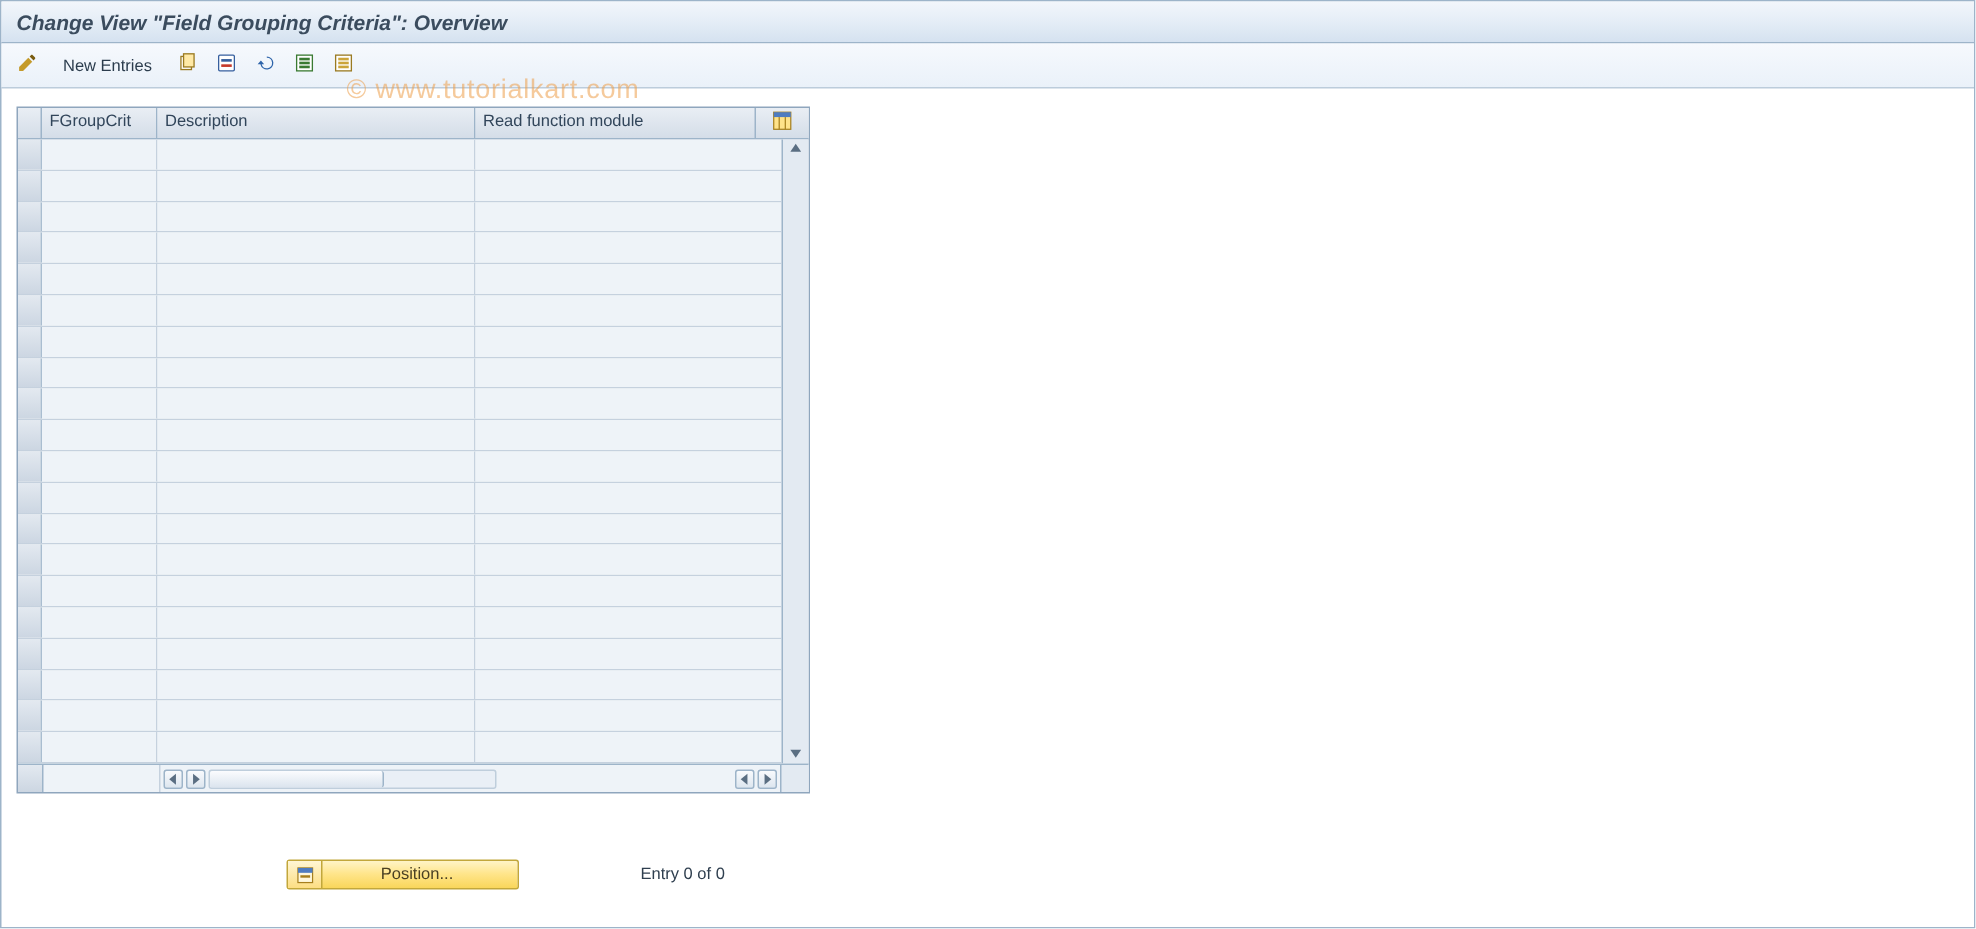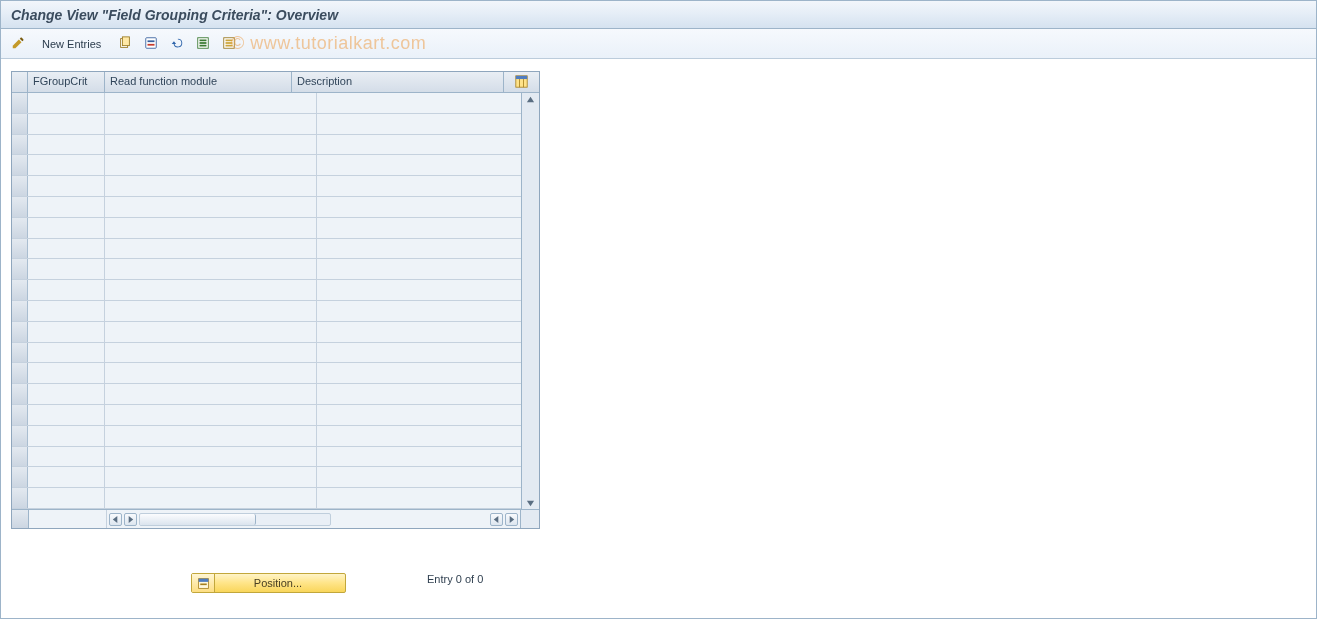--- a/index.html
+++ b/index.html
@@ -61,21 +61,21 @@
     padding: 0 8px;
     display: flex; align-items: center;
     color: #2b3c4d;
     font-size: 11px;
     border: 1px solid transparent;
     border-radius: 2px;
   }
 
   .watermark {
     position: absolute;
-    left: 230px; top: 32px;
+    left: 230px; top: 48px;
     font-size: 18px;
     color: rgba(236,158,74,0.55);
     letter-spacing: 0.5px;
     pointer-events: none;
     z-index: 50;
   }
 
   
   .content {
     padding: 12px 0 0 10px;
@@ -207,21 +207,21 @@
     border-right:1px solid #9db4c9;
     border-radius:2px;
   }
   .hright-spacer { width:187px; display:flex;align-items:center;justify-content:flex-end;padding-right:2px;gap:2px;box-sizing:border-box;}
   .vscroll-corner { width:18px; border-left:1px solid #9db4c9; background:#e3eaf2;}
 
   
   .footer-area {
     margin-top: 44px;
     display:flex;
-    align-items:flex-start;
+    align-items:center;
   }
   .position-btn {
     margin-left: 180px;
     width: 155px;
     height: 20px;
     background: linear-gradient(#fff4c7 0%, #ffe58a 48%, #f9d65b 100%);
     border: 1px solid #c2a73b;
     border-radius: 2px;
     box-sizing: border-box;
     display: flex;
@@ -326,22 +326,22 @@
 
   <div class="watermark">© www.tutorialkart.com</div>
 
   <div class="content">
 
     <div class="table-shell">
 
       <div class="table-header-row">
         <div class="sel-corner"></div>
         <div class="col-head col1">FGroupCrit</div>
+        <div class="col-head col2">Description</div>
         <div class="col-head col3">Read function module</div>
-        <div class="col-head col2">Description</div>
         <div class="corner-config">
           <span>
             <svg width="13" height="13" viewBox="0 0 16 16">
                 <rect x="1" y="1" width="14" height="14" fill="#ffe38a" stroke="#a67f1d"></rect>
                 <rect x="1" y="1" width="14" height="4" fill="#4f7cc0"></rect>
                 <rect x="5" y="5" width="1" height="10" fill="#a67f1d"></rect>
                 <rect x="10" y="5" width="1" height="10" fill="#a67f1d"></rect>
               </svg>
           </span>
         </div>

